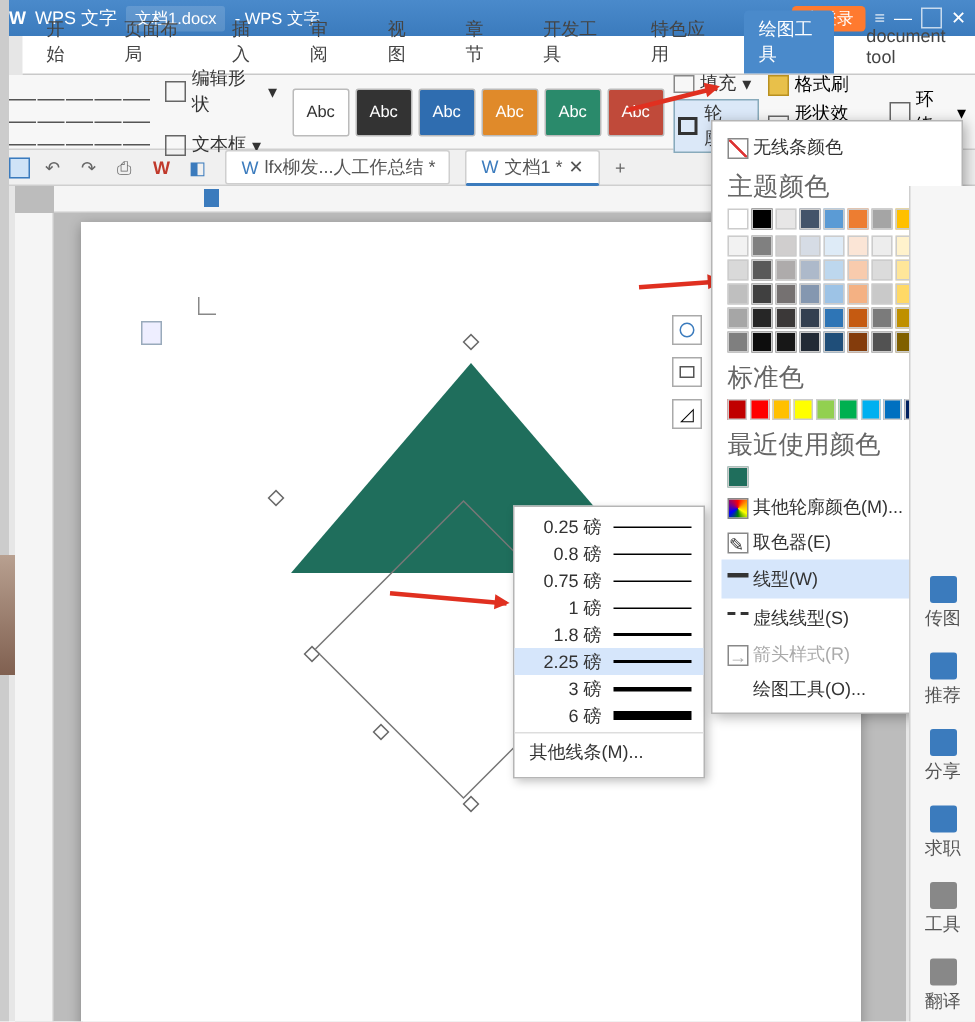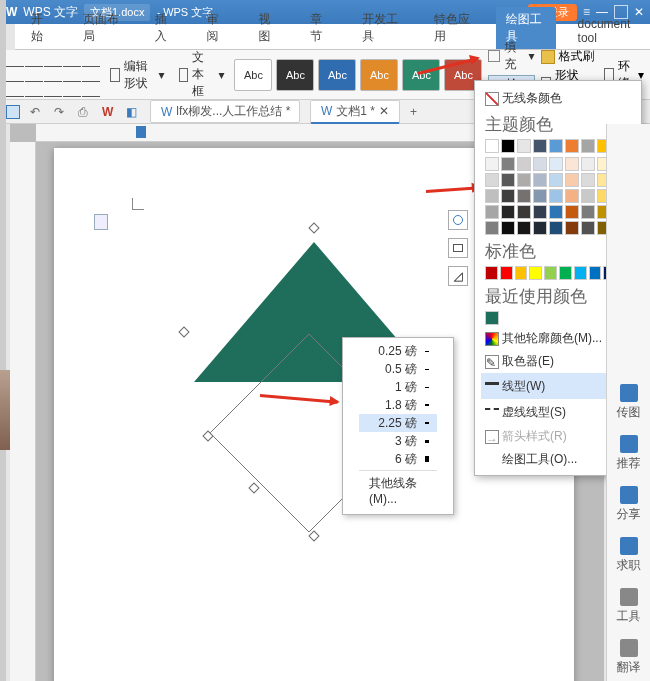--- a/index.html
+++ b/index.html
@@ -55,21 +55,21 @@
   .triangle{position:absolute;top:14px;left:10px;width:0;height:0;border-left:120px solid transparent;border-right:120px solid transparent;border-bottom:140px solid #1f6e5c;}
   .diamond-out{position:absolute;top:100px;left:20px;width:210px;height:210px;}
   .diamond-out svg{position:absolute;top:0;left:0;}
   
   .float-icons{position:absolute;top:210px;left:448px;display:flex;flex-direction:column;gap:8px;}
   .float-icons .fi{width:20px;height:20px;border:1px solid #aaa;background:#fff;display:flex;align-items:center;justify-content:center;}
   
   .arrow{position:absolute;background:#e03020;height:2px;transform-origin:left center;}
   .arrow::after{content:"";position:absolute;right:-2px;top:-4px;border-left:10px solid #e03020;border-top:5px solid transparent;border-bottom:5px solid transparent;}
   
-  .linewidth-popup{position:absolute;top:337px;left:342px;width:112px;background:#fff;border:1px solid #b5b5b5;box-shadow:2px 2px 6px rgba(0,0,0,.25);padding:4px 16px;}
+  .linewidth-popup{position:absolute;top:337px;left:342px;width:128px;background:#fff;border:1px solid #b5b5b5;box-shadow:2px 2px 6px rgba(0,0,0,.25);padding:4px 0;}
   .lw-row{display:flex;align-items:center;height:18px;padding:0 8px;gap:8px;cursor:default;}
   .lw-row.hover{background:#d6e6fb;}
   .lw-label{width:50px;text-align:right;color:#333;}
   .lw-sample{flex:1;background:#000;}
   .lw-other{padding:4px 10px;color:#333;border-top:1px solid #ddd;margin-top:2px;}
   
   .color-popup{position:absolute;top:80px;left:474px;width:168px;background:#fff;border:1px solid #b5b5b5;box-shadow:2px 2px 8px rgba(0,0,0,.3);padding:6px 6px 4px;}
   .cp-row{display:flex;align-items:center;gap:3px;padding:3px 4px;color:#333;}
   .cp-row.hover{background:#d6e6fb;}
   .cp-row .cico{width:14px;height:14px;border:1px solid #888;display:inline-block;}
@@ -130,21 +130,21 @@
       <div></div>
       <div></div>
       <div></div>
       <div></div>
     <div></div>
       <div></div>
       <div></div>
       <div></div>
       <div></div>
   </div>
-  <div style="display:flex;flex-direction:row;gap:6px">
+  <div style="display:flex;flex-direction:column;gap:6px">
     <div class="edit-shape">
         <span class="ico"></span>
         <span>编辑形状</span>
         <span>▾</span>
       </div>
     <div class="textbox">
         <span class="ico"></span>
         <span>文本框</span>
         <span>▾</span>
       </div>
@@ -248,21 +248,25 @@
 <div class="arrow" style="top:72px;left:418px;width:62px;transform:rotate(-14deg);height:3px"></div>
 <div class="arrow" style="top:190px;left:426px;width:54px;transform:rotate(-4deg);height:3px"></div>
 <div class="arrow" style="top:394px;left:260px;width:78px;transform:rotate(5deg);height:3px"></div>
 
 <div class="linewidth-popup" id="lwpopup">
     <div class="lw-row">
       <div class="lw-label">0.25 磅</div>
       <div class="lw-sample" style="height: 1px;"></div>
     </div>
     <div class="lw-row">
-      <div class="lw-label">0.5 磅</div>
+      <div class="lw-label">0.8 磅</div>
+      <div class="lw-sample" style="height: 1px;"></div>
+    </div>
+    <div class="lw-row">
+      <div class="lw-label">0.75 磅</div>
       <div class="lw-sample" style="height: 1px;"></div>
     </div>
     <div class="lw-row">
       <div class="lw-label">1 磅</div>
       <div class="lw-sample" style="height: 1px;"></div>
     </div>
     <div class="lw-row">
       <div class="lw-label">1.8 磅</div>
       <div class="lw-sample" style="height: 1.5px;"></div>
     </div>

